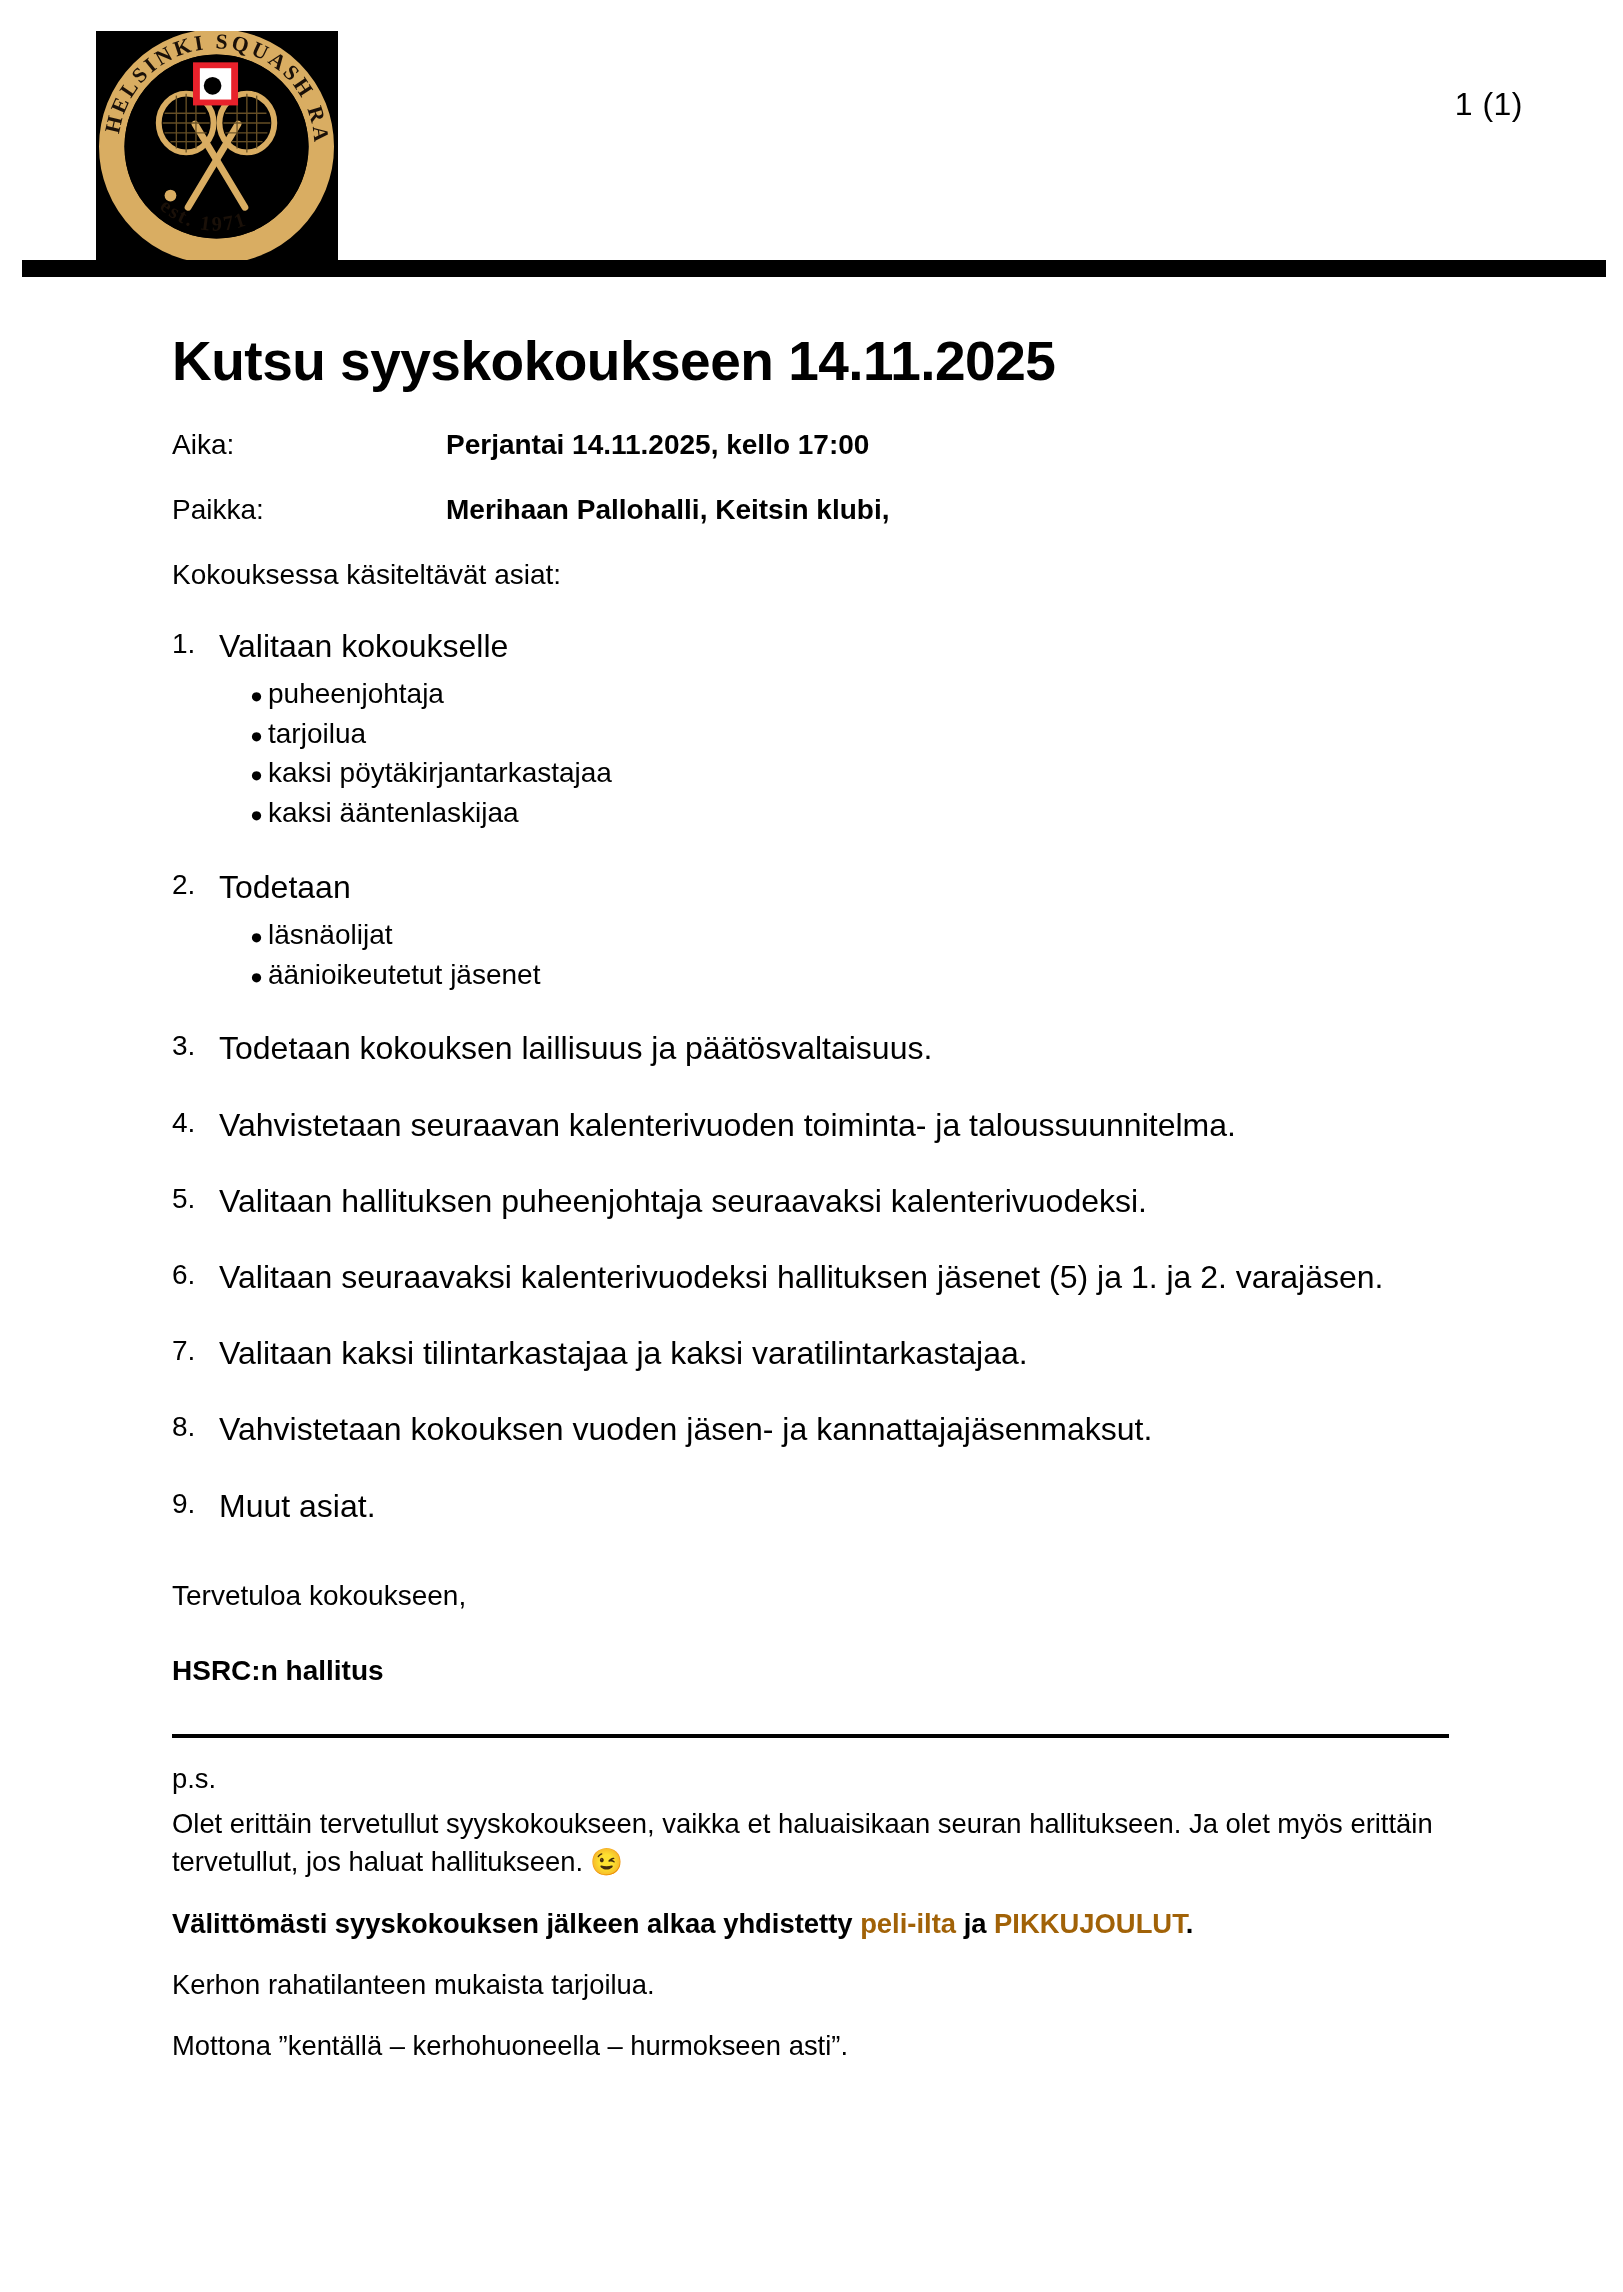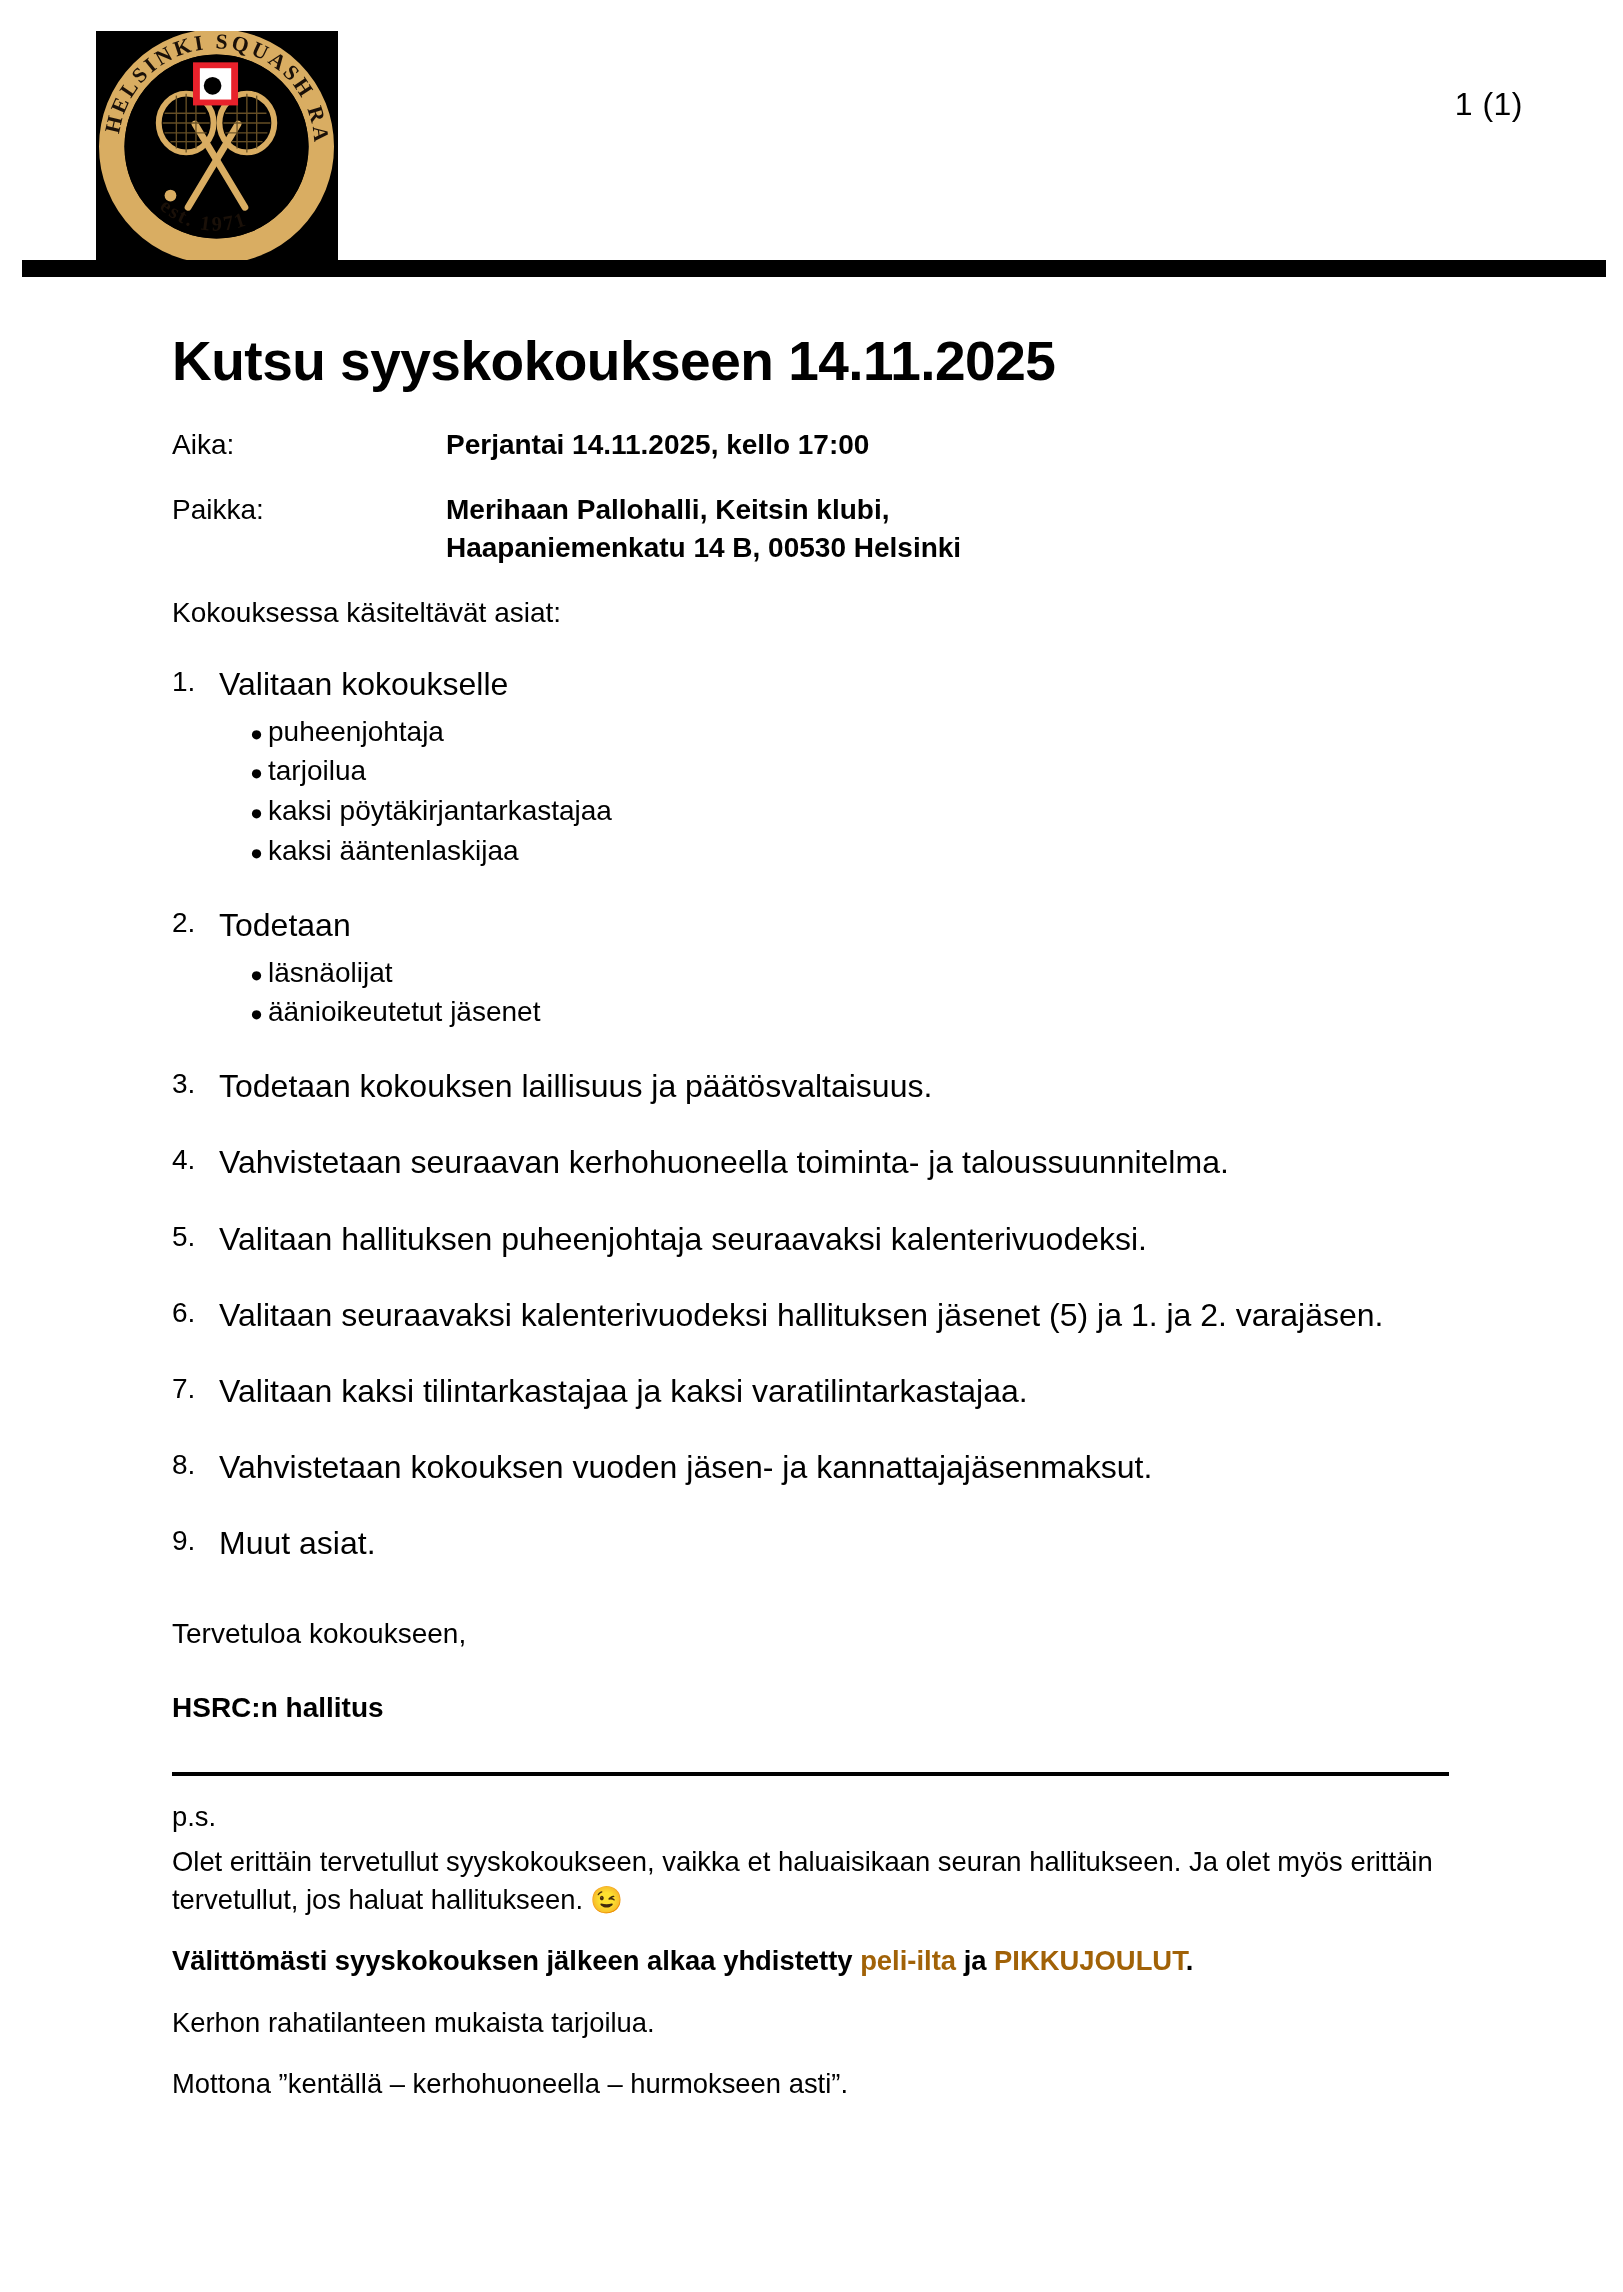--- a/index.html
+++ b/index.html
@@ -233,21 +233,20 @@
       <div class="meta-row">
         <div class="meta-label">Aika:</div>
         <div class="meta-value">
           <span>Perjantai 14.11.2025, kello 17:00</span>
         </div>
       </div>
       <div class="meta-row">
         <div class="meta-label">Paikka:</div>
         <div class="meta-value">
           <span>Merihaan Pallohalli, Keitsin klubi,</span>
-          <span class="line2">Haapaniemenkatu 14 B, 00530 Helsinki</span>
         </div>
       </div>
     </div>
 
     <p id="agenda-intro">Kokouksessa käsiteltävät asiat:</p>
 
     <ol id="agenda">
 
       <li class="agenda-item">
         <span class="agenda-num">1.</span>
@@ -294,21 +293,21 @@
       <li class="agenda-item">
         <span class="agenda-num">3.</span>
         <div class="agenda-body">
           <div class="agenda-text">Todetaan kokouksen laillisuus ja päätösvaltaisuus.</div>
         </div>
       </li>
 
       <li class="agenda-item">
         <span class="agenda-num">4.</span>
         <div class="agenda-body">
-          <div class="agenda-text">Vahvistetaan seuraavan kerhohuoneella toiminta- ja taloussuunnitelma.</div>
+          <div class="agenda-text">Vahvistetaan seuraavan kalenterivuoden toiminta- ja taloussuunnitelma.</div>
         </div>
       </li>
 
       <li class="agenda-item">
         <span class="agenda-num">5.</span>
         <div class="agenda-body">
           <div class="agenda-text">Valitaan hallituksen puheenjohtaja seuraavaksi kalenterivuodeksi.</div>
         </div>
       </li>
 

